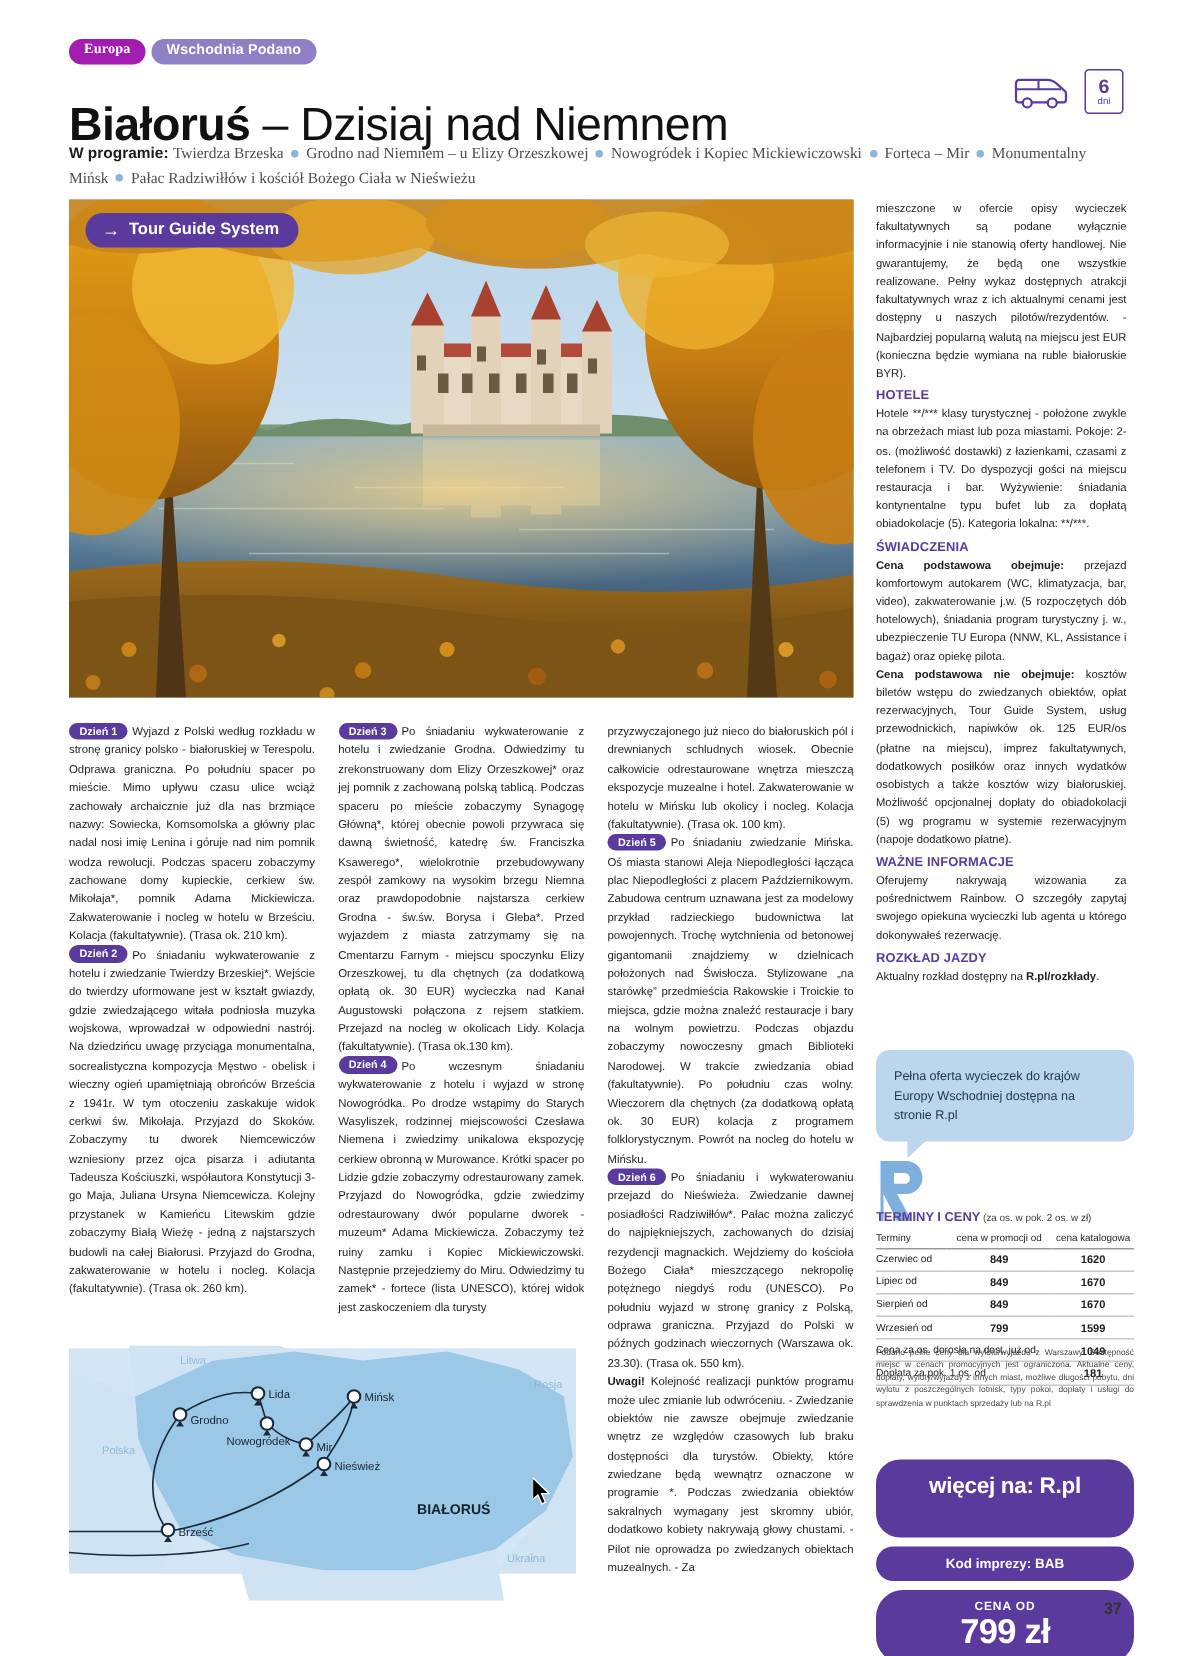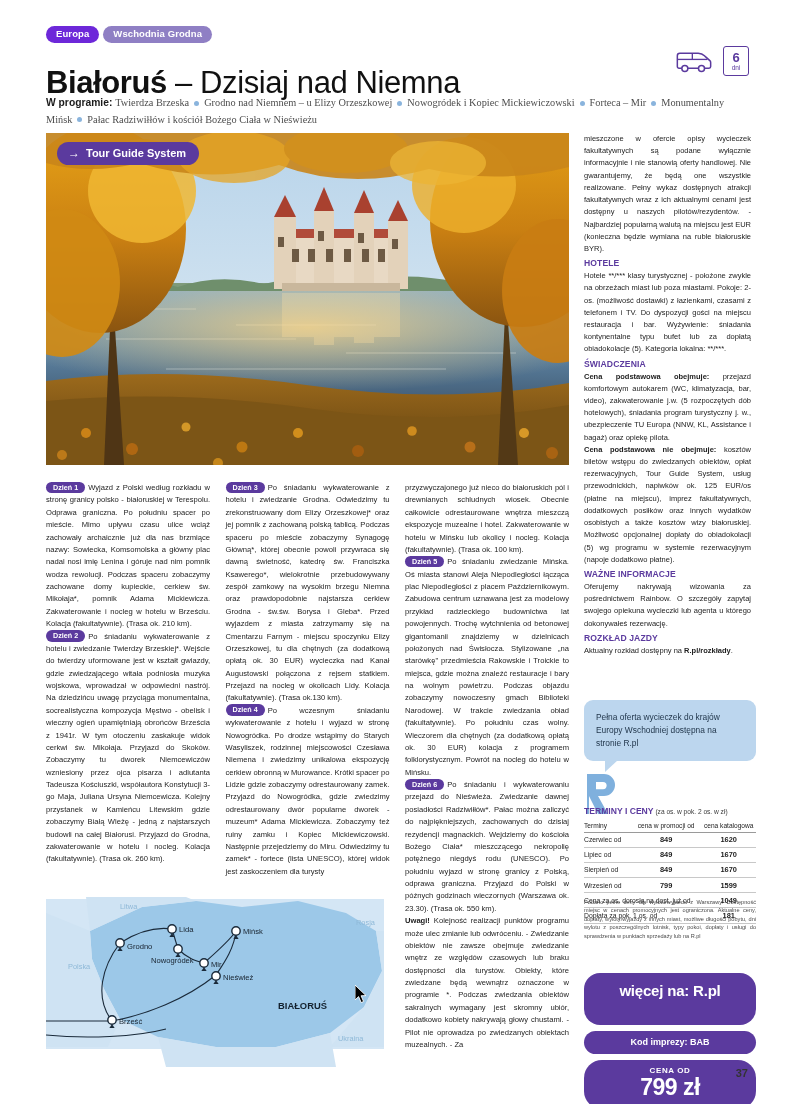--- a/index.html
+++ b/index.html
@@ -14,21 +14,21 @@
     -webkit-font-smoothing:antialiased;
   }
   .page{position:relative;width:794px;height:1104px;}
 
   
   .tagrow{position:absolute;left:46px;top:26px;display:flex;align-items:center;gap:0;}
   .tag{
     font-size:9.5px;font-weight:bold;color:#fff;border-radius:9px;
     padding:3px 10px 4px 10px;letter-spacing:.1px;line-height:1;
   }
-  .tag-europa{background:#6d28d9;}
+  .tag-europa{background:#a21caf;font-family:Liberation Serif, serif;}
   .tag-region{background:#8f7fc4;margin-left:4px;}
 
   .title{
     position:absolute;left:46px;top:45px;
     font-size:31px;line-height:1.08;letter-spacing:-.4px;
     color:#111;white-space:nowrap;
   }
   .title b{font-weight:bold;}
   .title span.reg{font-weight:normal;}
 
@@ -145,24 +145,24 @@
   .cursor{position:absolute;left:355px;top:985px;width:13px;height:19px;}
   .clearfix:after{content:"";display:table;clear:both;}
 </style>
 </head>
 <body>
 
 <div class="page">
 
   <div class="tagrow">
     <span class="tag tag-europa">Europa</span>
-    <span class="tag tag-region">Wschodnia Grodna</span>
-  </div>
-
-  <h1 class="title"><b>Białoruś</b><span class="reg"> – Dzisiaj nad Niemna</span></h1>
+    <span class="tag tag-region">Wschodnia Podano</span>
+  </div>
+
+  <h1 class="title"><b>Białoruś</b><span class="reg"> – Dzisiaj nad Niemnem</span></h1>
 
   <div class="busbox">
     <svg class="bus-ico" viewBox="0 0 48 30">
       <path d="M4 8a3 3 0 0 1 3-3h22c3 0 6 1.5 8 3.5l6 5.5a3 3 0 0 1 1 2.2V21a2 2 0 0 1-2 2H6a2 2 0 0 1-2-2z" fill="none" stroke="#5b3a9e" stroke-width="1.8"></path>
       <line x1="4" y1="12.5" x2="40" y2="12.5" stroke="#5b3a9e" stroke-width="1.6"></line>
       <line x1="22" y1="5" x2="22" y2="12.5" stroke="#5b3a9e" stroke-width="1.6"></line>
       <circle cx="13" cy="23.5" r="3.6" fill="#fff" stroke="#5b3a9e" stroke-width="1.8"></circle>
       <circle cx="33" cy="23.5" r="3.6" fill="#fff" stroke="#5b3a9e" stroke-width="1.8"></circle>
     </svg>
     <div class="daysbadge">

